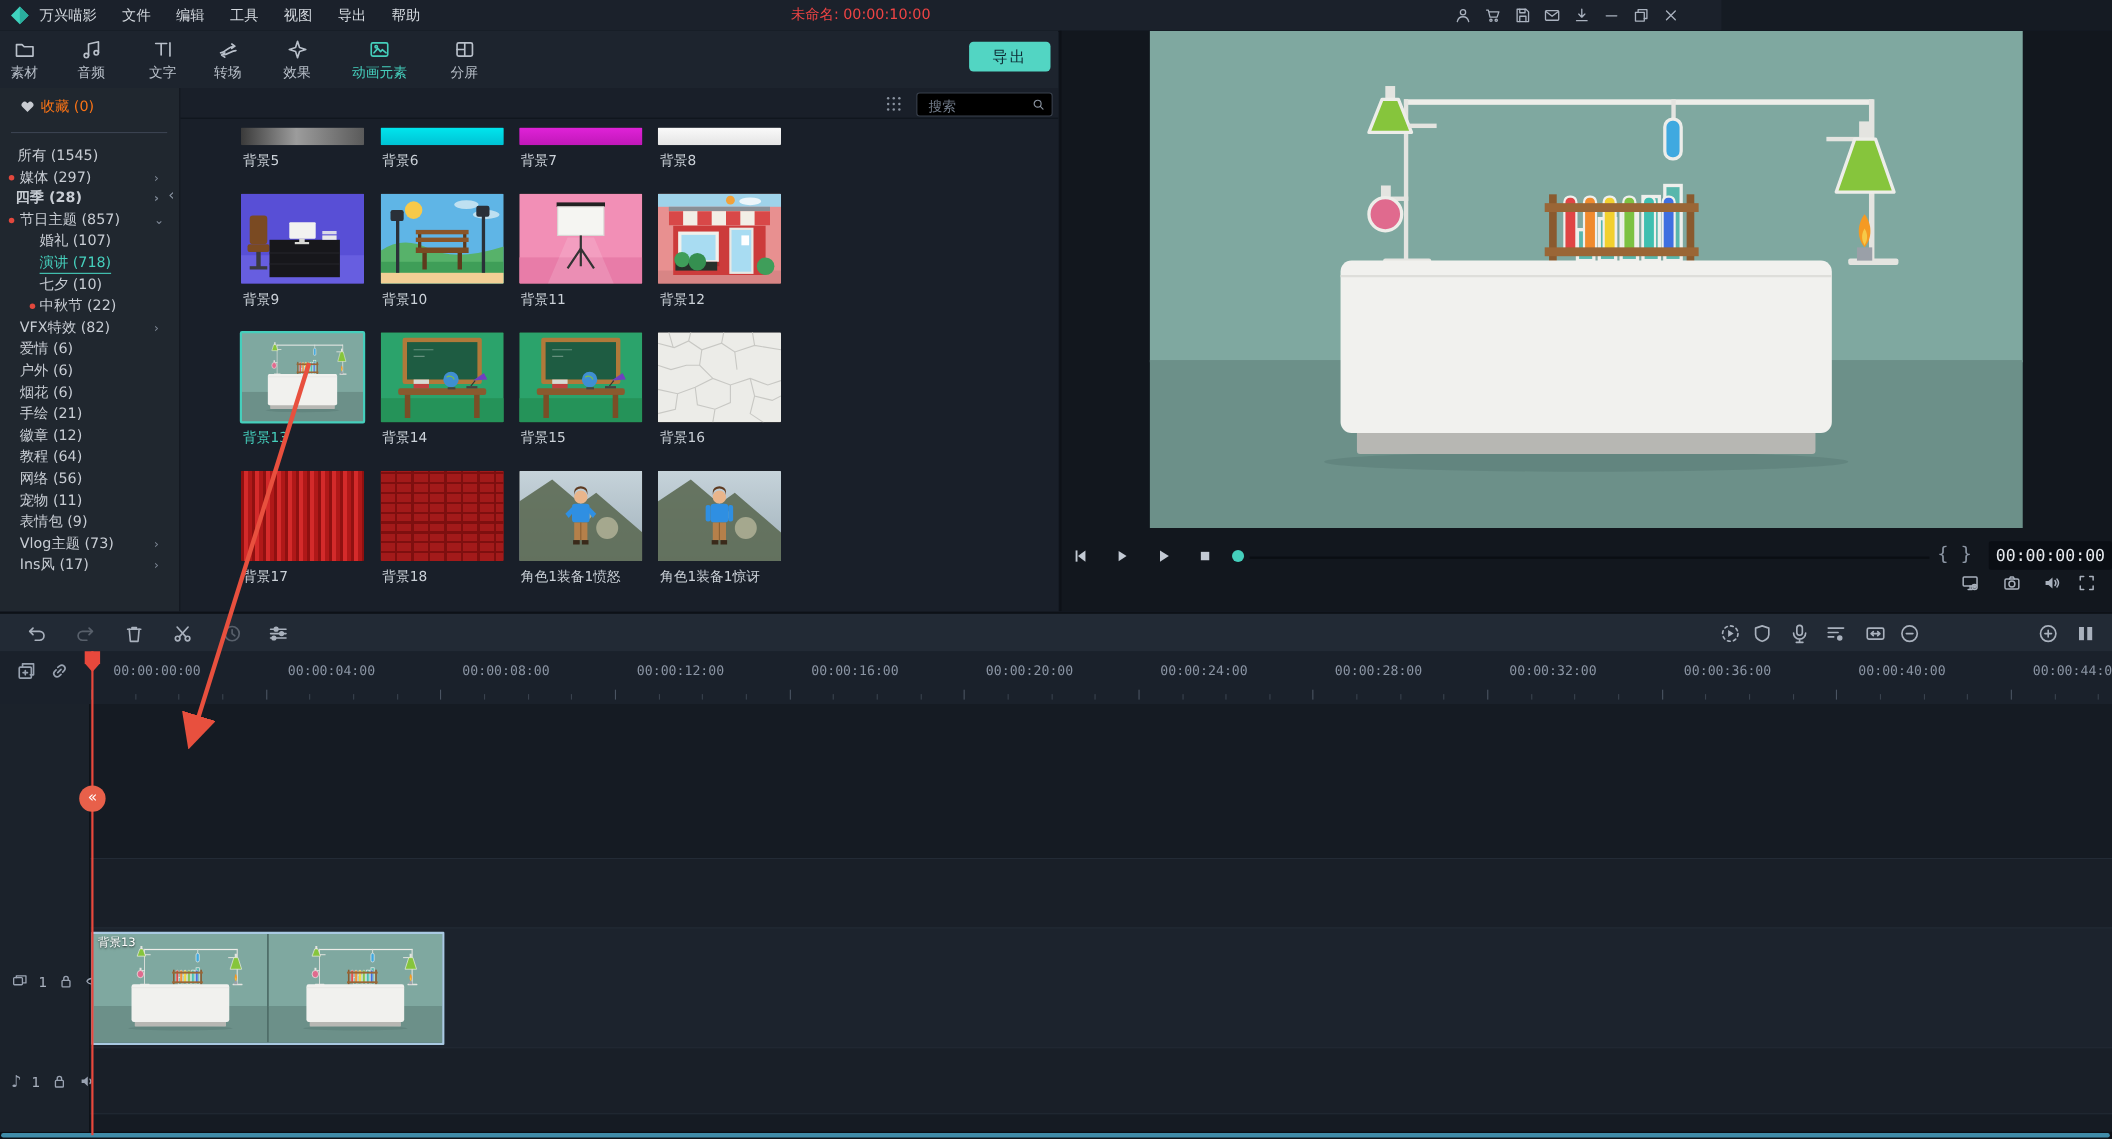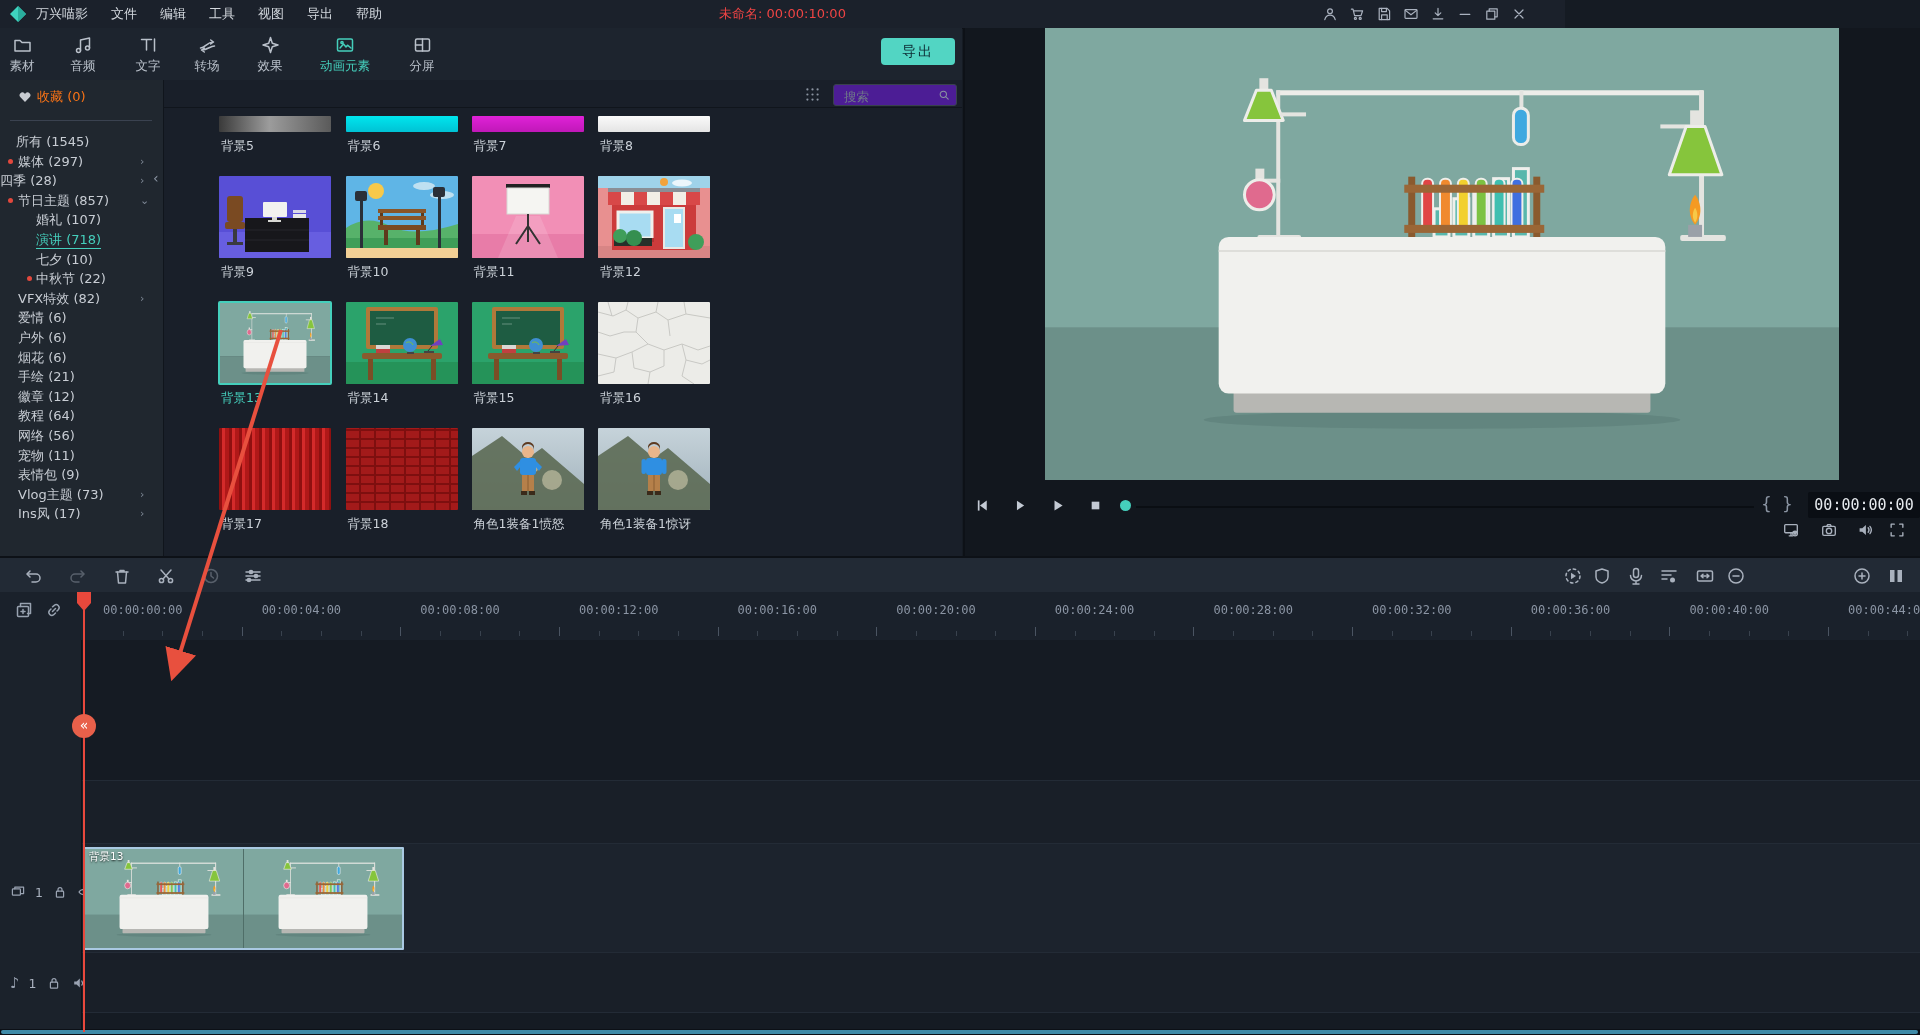--- a/index.html
+++ b/index.html
@@ -34,21 +34,21 @@
   #side-items{position:absolute;left:0;top:52px;width:163px;}
   .srow{position:relative;height:19.6px;line-height:19.6px;font-size:13px;color:#c8cdd4;white-space:nowrap;}
   .srow .dot{position:absolute;top:7px;width:5px;height:5px;border-radius:50%;background:#e2483d;}
   .srow .chev{position:absolute;left:140px;top:0;color:#7e8896;font-size:11px;}
   .srow .slbl.sel{color:#45cfbc;border-bottom:1px solid #45cfbc;padding-bottom:1px;}
   #collapse-handle{position:absolute;left:153px;top:170px;color:#8a94a2;font-size:14px;}
   
   #grid-bg{position:absolute;left:164px;top:80px;width:798px;height:476px;background:#191f29;}
   #grid-div{position:absolute;left:164px;top:107px;width:798px;height:1px;background:#10151c;}
   #dots-ic{position:absolute;left:804px;top:86px;width:17px;height:17px;color:#8a93a0;}
-  #search-box{position:absolute;left:833px;top:84px;width:124px;height:22px;background:#4c1d95;border:1px solid #39414d;border-radius:3px;box-sizing:border-box;}
+  #search-box{position:absolute;left:833px;top:84px;width:124px;height:22px;background:#000000;border:1px solid #39414d;border-radius:3px;box-sizing:border-box;}
   #search-input{position:absolute;left:8px;top:1px;width:90px;height:18px;background:transparent;border:none;color:#aab2bf;font-size:12.5px;font-family:inherit;outline:none;}
   #search-input::placeholder{color:#707a88;}
   #search-ic{position:absolute;right:5px;top:3px;width:14px;height:14px;color:#8a93a0;}
   .thumb-art{position:absolute;width:112px;overflow:hidden;border-radius:1px;background:#222;}
   .thumb-art svg,.thumb-art .fill{width:100%;height:100%;display:block;}
   .thumb-art.selected{outline:2px solid #45cfbc;outline-offset:-1px;}
   .thumb-lbl{position:absolute;font-size:12.5px;color:#ccd2d9;white-space:nowrap;}
   .thumb-lbl.sel{color:#45cfbc;}
   
   #preview{position:absolute;left:963px;top:28px;width:957px;height:528px;background:#12171e;border-left:2px solid #0d1117;}
@@ -281,21 +281,21 @@
         <svg viewBox="0 0 20 20">
             <path d="M10 17 3.5 10.5a4 4 0 0 1 5.7-5.7l.8.8.8-.8a4 4 0 0 1 5.7 5.7z" fill="#c8ccd2"></path>
           </svg>
       </span>
       <span>收藏 (0)</span>
     </div>
     <div id="side-div"></div>
     <div id="side-items">
         <div class="srow" style="padding-left: 16px;"><span class="slbl">所有 (1545)</span></div>
         <div class="srow" style="padding-left: 18px;"><span class="dot" style="left: 8px;"></span><span class="slbl">媒体 (297)</span><span class="chev">›</span></div>
-        <div class="srow" style="padding-left: 0;"><span class="slbl">四季 (28)</span><span class="chev">›</span></div>
+        <div class="srow" style="padding-left: 14px; font-weight: bold;"><span class="slbl">四季 (28)</span><span class="chev">›</span></div>
         <div class="srow" style="padding-left: 18px;"><span class="dot" style="left: 8px;"></span><span class="slbl">节日主题 (857)</span><span class="chev">⌄</span></div>
         <div class="srow" style="padding-left: 36px;"><span class="slbl">婚礼 (107)</span></div>
         <div class="srow" style="padding-left: 36px;"><span class="slbl sel">演讲 (718)</span></div>
         <div class="srow" style="padding-left: 36px;"><span class="slbl">七夕 (10)</span></div>
         <div class="srow" style="padding-left: 36px;"><span class="dot" style="left: 27px;"></span><span class="slbl">中秋节 (22)</span></div>
         <div class="srow" style="padding-left: 18px;"><span class="slbl">VFX特效 (82)</span><span class="chev">›</span></div>
         <div class="srow" style="padding-left: 18px;"><span class="slbl">爱情 (6)</span></div>
         <div class="srow" style="padding-left: 18px;"><span class="slbl">户外 (6)</span></div>
         <div class="srow" style="padding-left: 18px;"><span class="slbl">烟花 (6)</span></div>
         <div class="srow" style="padding-left: 18px;"><span class="slbl">手绘 (21)</span></div>

